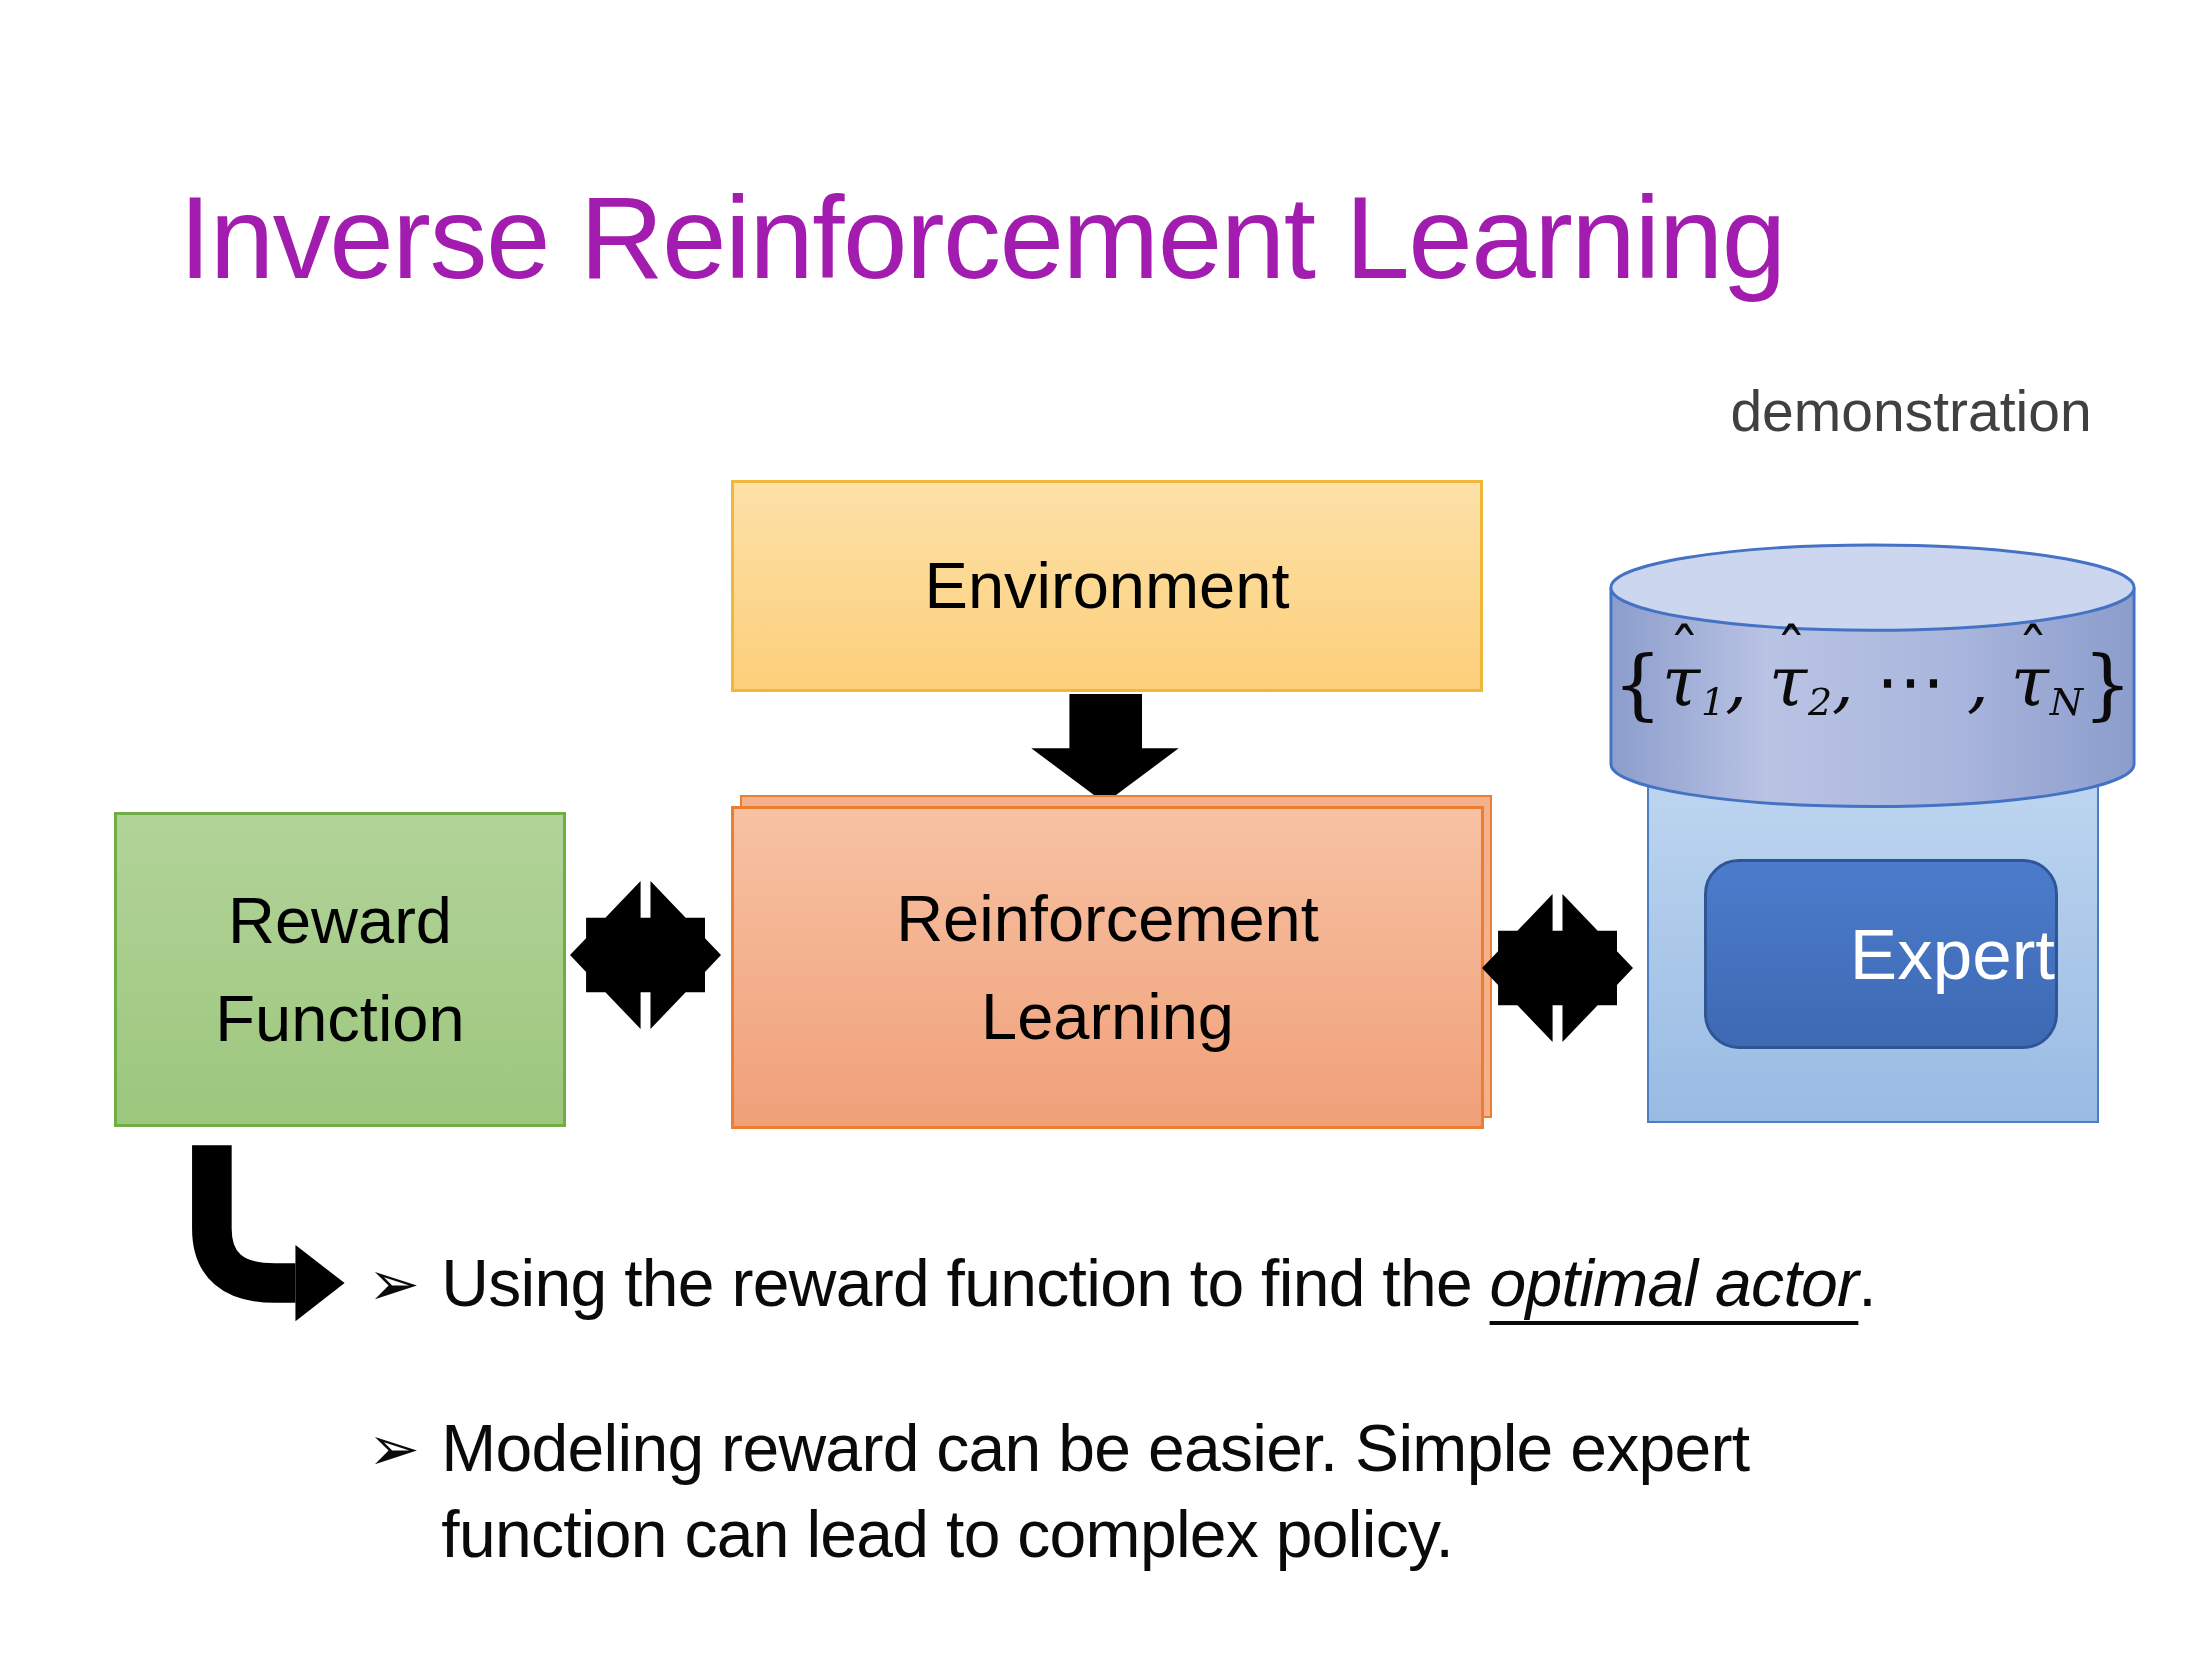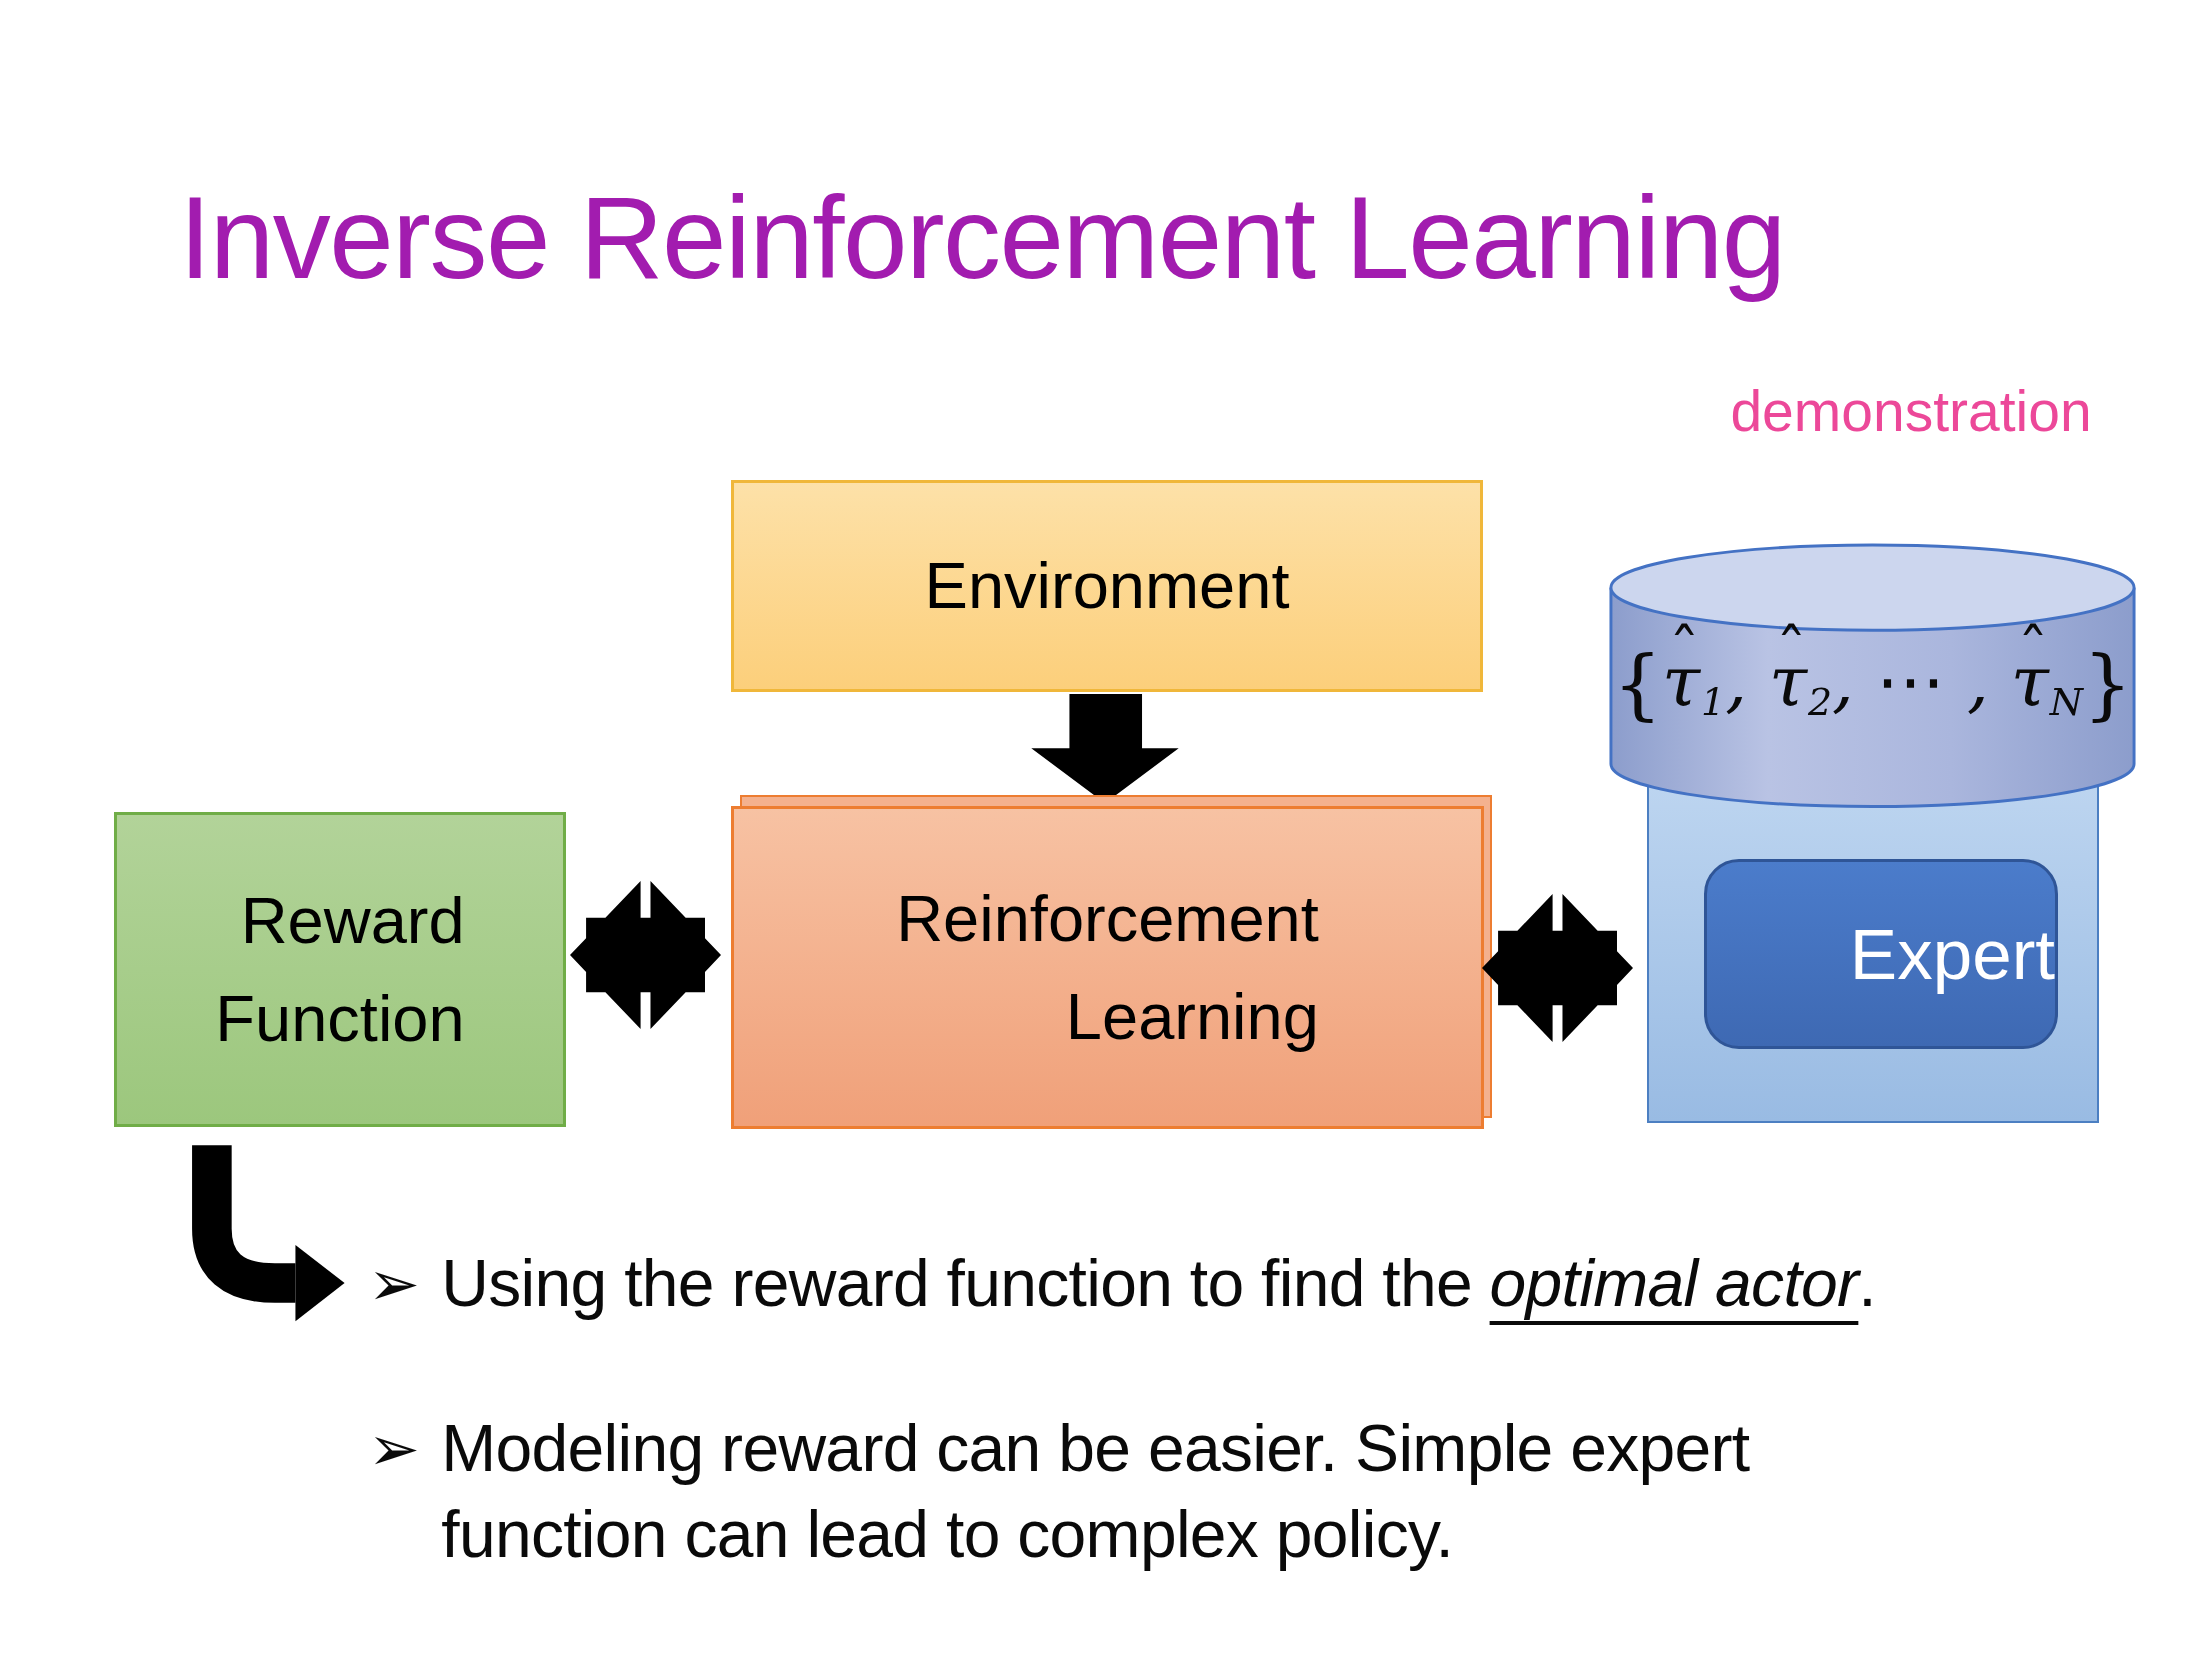--- a/index.html
+++ b/index.html
@@ -10,25 +10,25 @@
   .abs{position:absolute;}
   
   .title{
     left:179px;top:175px;width:1852px;
     font-size:116px;font-weight:400;letter-spacing:-1.5px;line-height:1.1;
     white-space:nowrap;color:#a21caf;
   }
   
   .annotation{
     left:1617px;top:371px;width:588px;text-align:center;
-    font-size:57px;line-height:1.42;color:#ec4899;
+    font-size:57px;line-height:1.42;color:#404040;
   }
   
   .dbox{
-    display:flex;align-items:center;justify-content:center;text-align:right;
+    display:flex;align-items:center;justify-content:center;text-align:center;
     box-sizing:border-box;font-size:65px;line-height:1.5;color:#000;
   }
   .env-box{
     left:731px;top:480px;width:752px;height:212px;
     background:linear-gradient(180deg,#fde1a8 0%,#fccf7b 100%);
     border:3.7px solid #f0b73a;
   }
   .reward-box{
     left:114px;top:812px;width:452px;height:315px;
     background:linear-gradient(180deg,#b2d399 0%,#9cc77d 100%);

